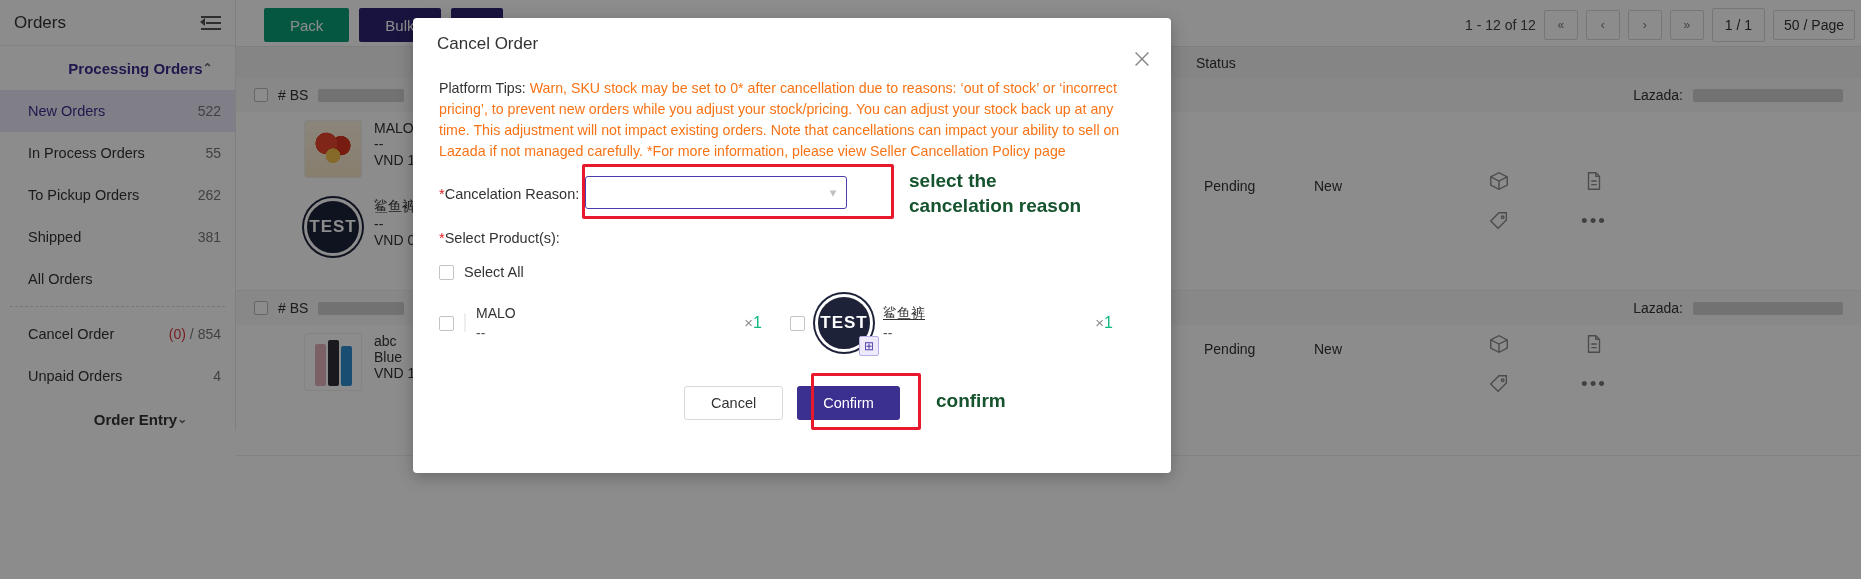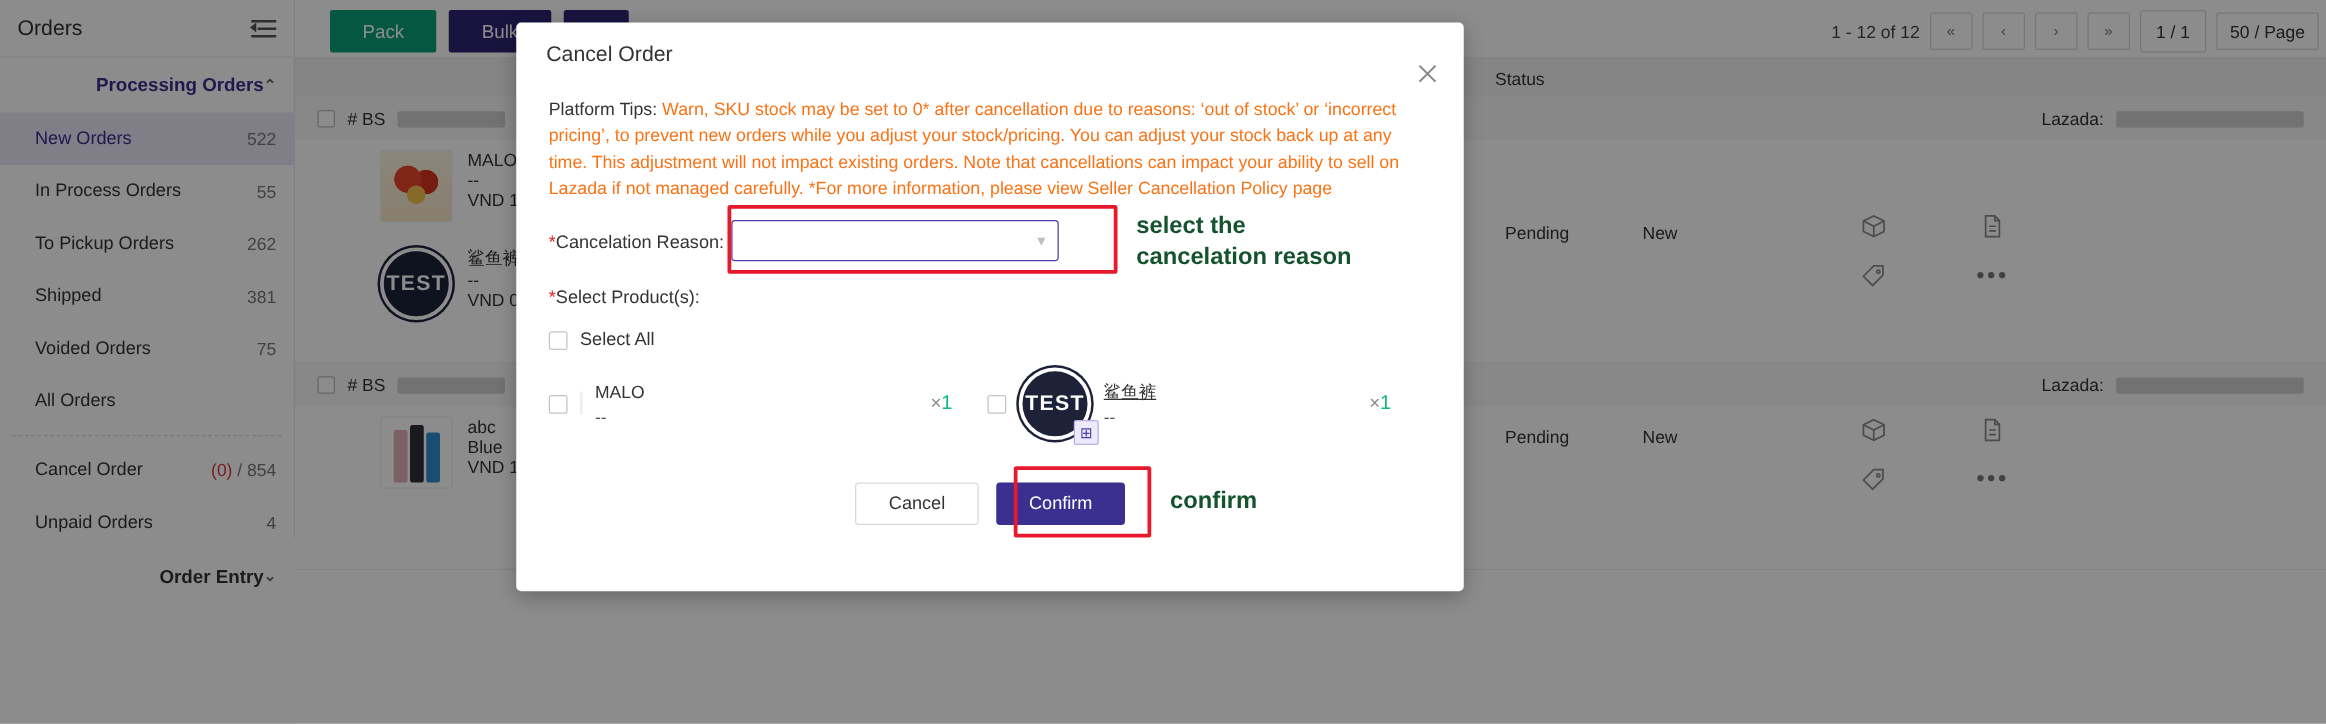--- a/index.html
+++ b/index.html
@@ -17,21 +17,21 @@
   #sidebar {
     position:absolute; left:0; top:0; width:236px; height:430px;
     background:#fff; border-right:1px solid #e8e8e8;
   }
   .sb-head {
     height:46px; display:flex; align-items:center; justify-content:space-between;
     padding:0 14px; border-bottom:1px solid #eee;
   }
   .sb-head .t { font-size:17px; color:#333; }
   .sb-group {
-    height:44px; display:flex; align-items:center; justify-content:flex-end;
+    height:44px; display:flex; align-items:center; justify-content:center;
     padding:0 14px; font-size:15px; font-weight:bold; color:#3b2f8f;margin-left:46px;
   }
   .sb-group.alt { color:#333; }
   .sb-item {
     height:42px; display:flex; align-items:center; justify-content:space-between;
     padding:0 14px 0 28px; font-size:14.5px; color:#333;
   }
   .sb-item.active { background:#e9e7f7; color:#3b2f8f; }
   .sb-item .cnt { color:#777; font-size:14px; }
   .sb-item .cnt .red { color:#d9363e; }
@@ -181,24 +181,20 @@
       <span>In Process Orders</span>
       <span class="cnt">55</span>
     </div>
     <div class="sb-item">
       <span>To Pickup Orders</span>
       <span class="cnt">262</span>
     </div>
     <div class="sb-item">
       <span>Shipped</span>
       <span class="cnt">381</span>
-    </div>
-    <div class="sb-item">
-      <span>Voided Orders</span>
-      <span class="cnt">75</span>
     </div>
     <div class="sb-item">
       <span>All Orders</span>
       <span class="cnt"></span>
     </div>
 
     <div class="sb-sep"></div>
 
     <div class="sb-item">
       <span>Cancel Order</span>

